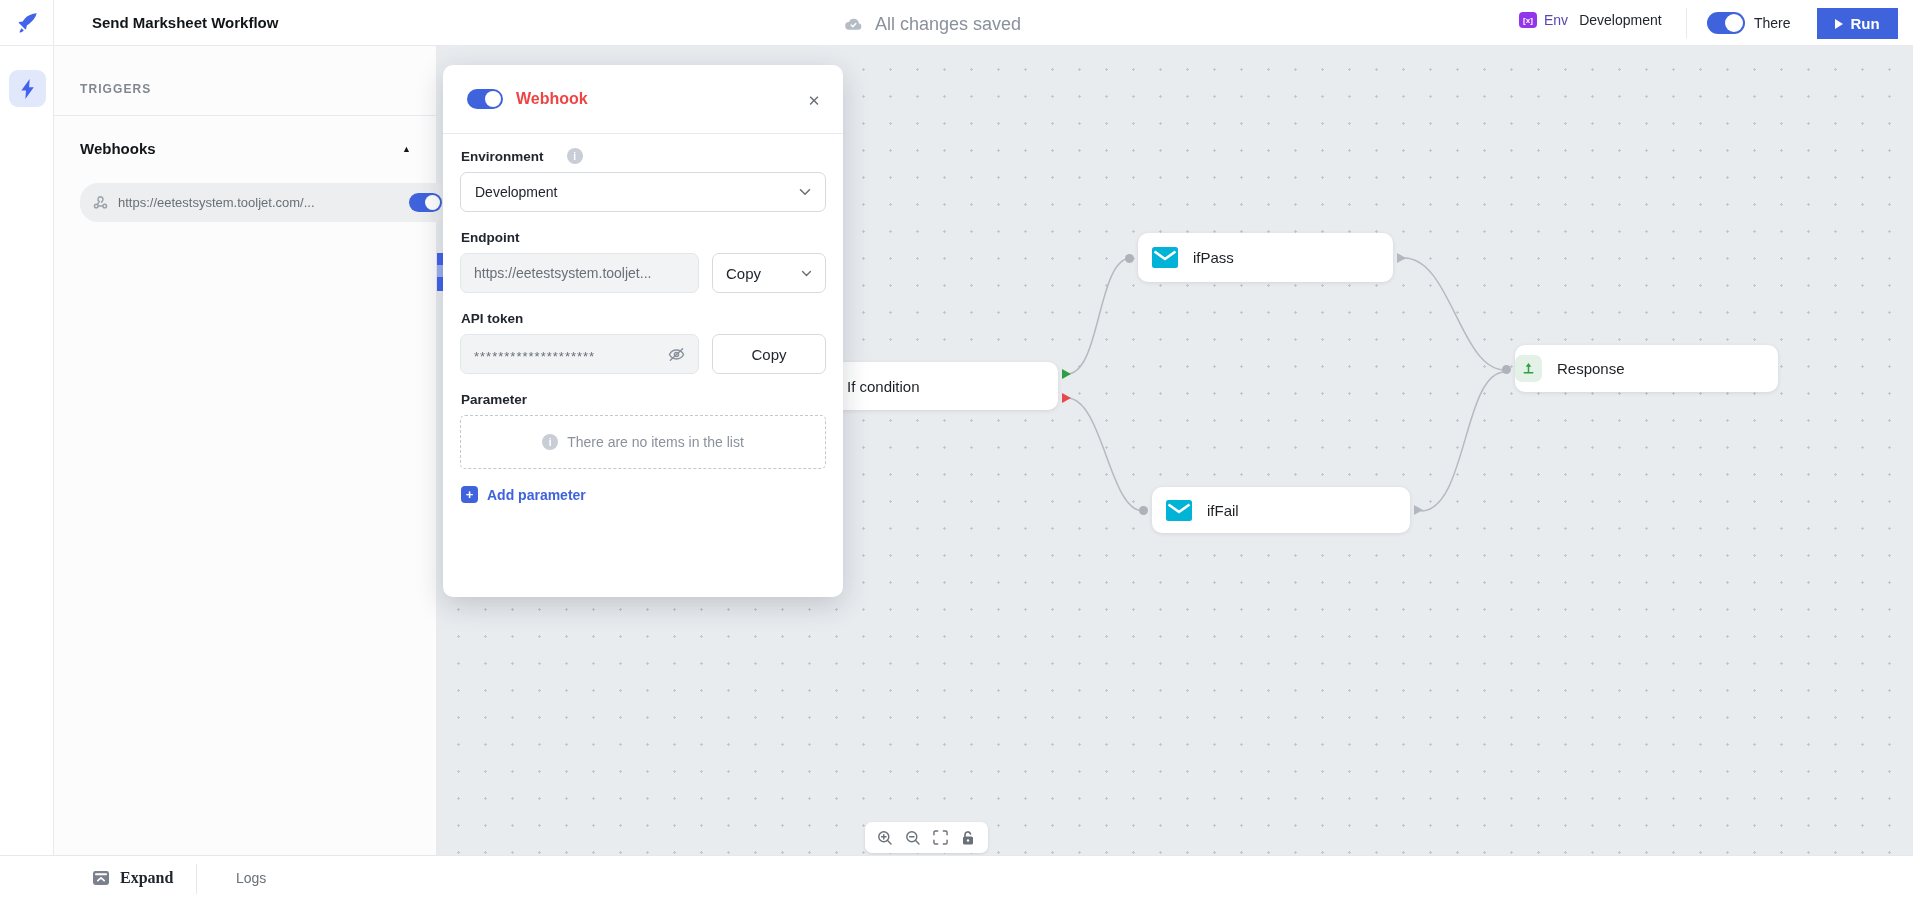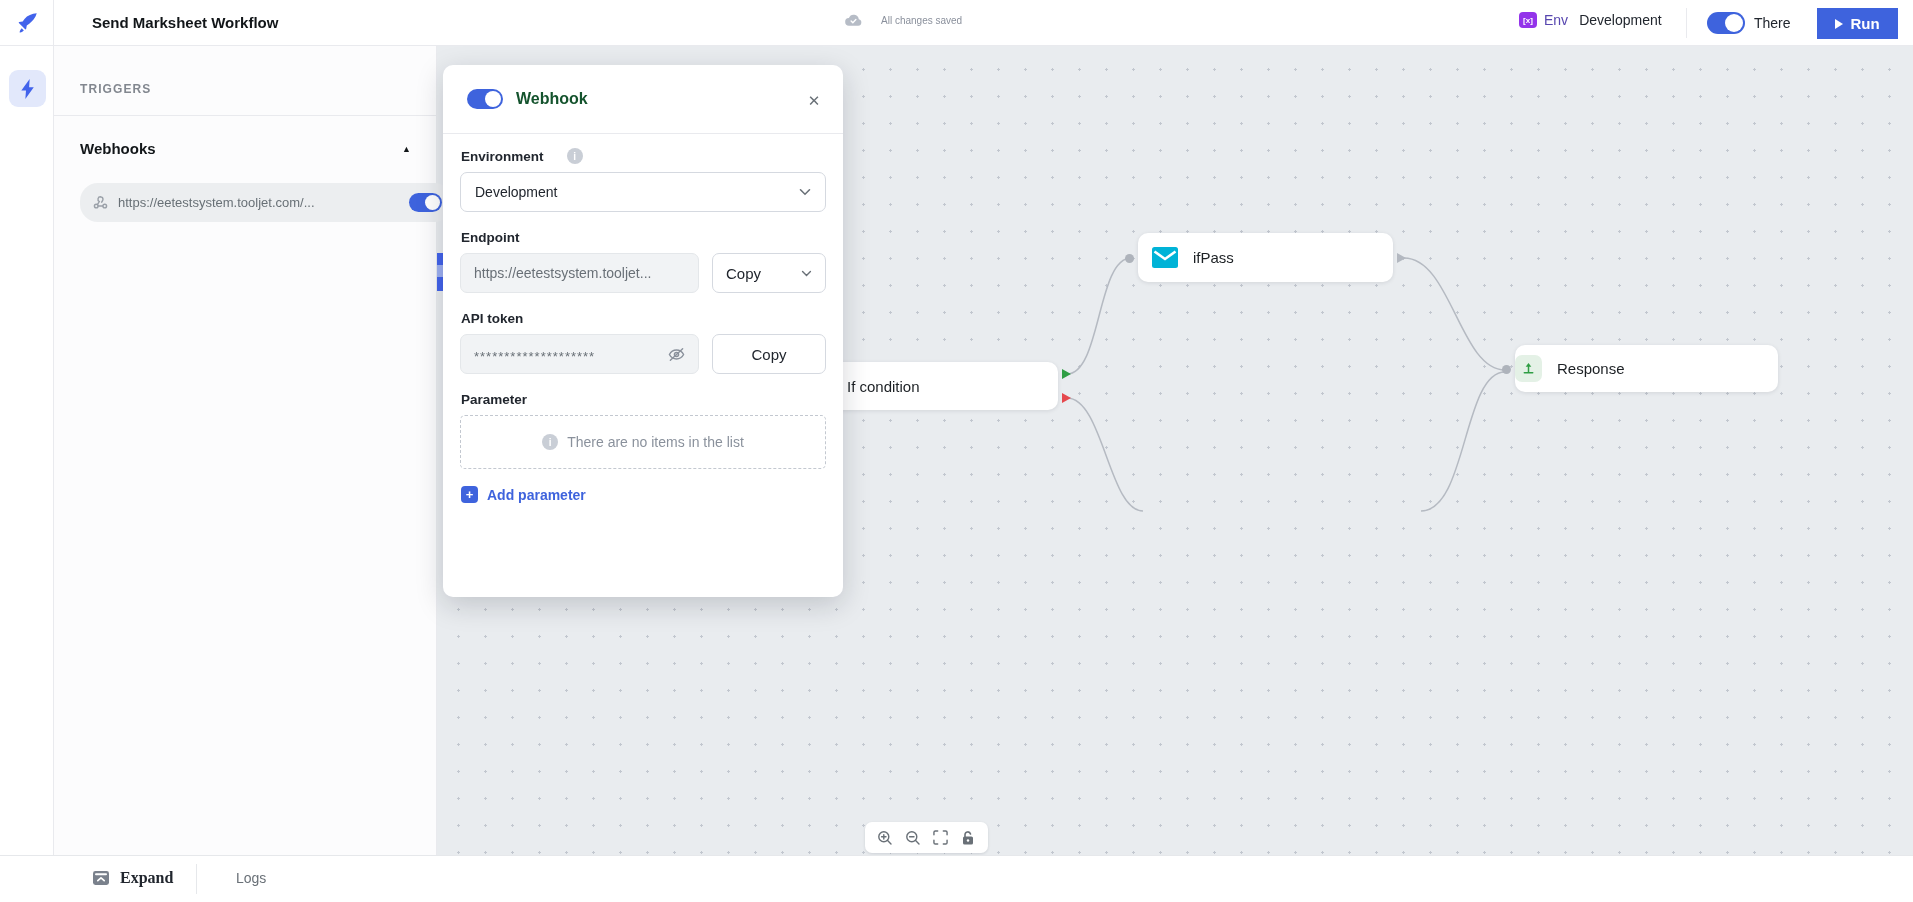--- a/index.html
+++ b/index.html
@@ -6,22 +6,22 @@
   html,body { width:1913px; height:902px; overflow:hidden; }
   body { font-family:"Liberation Sans", sans-serif; background:#fff; color:#1c2024; }
   .app { position:relative; width:1913px; height:902px; }
 
   
   .topbar { position:absolute; left:0; top:0; width:1913px; height:46px; background:#fff;
             border-bottom:1px solid #e9eaee; z-index:40; }
   .logo-box { position:absolute; left:0; top:0; width:54px; height:46px; border-right:1px solid #e9eaee;
               display:flex; align-items:center; justify-content:center; }
   .app-title { position:absolute; left:92px; top:14px; font-size:15px; font-weight:700; color:#121619; }
-  .save-status { position:absolute; left:845px; top:14px; display:flex; align-items:center; gap:19px;
-                 color:#8a909c; font-size:10px; }
+  .save-status { position:absolute; left:845px; top:14px; display:flex; align-items:center; gap:13px;
+                 color:#8a909c; font-size:18px; }
   .env-group { position:absolute; left:1519px; top:12px; display:flex; align-items:center; gap:7px; }
   .env-icon { width:18px; height:16px; background:#9333ea; border-radius:4px; color:#fff; font-size:8px;
               font-weight:700; display:flex; align-items:center; justify-content:center; letter-spacing:0; }
   .env-label { color:#5746af; font-size:14px; font-weight:500; }
   .env-value { color:#21262e; font-size:14px; font-weight:500; margin-left:4px; }
   .tb-divider { position:absolute; left:1686px; top:8px; width:1px; height:30px; background:#e9eaee; }
   .enable-group { position:absolute; left:1707px; top:12px; display:flex; align-items:center; gap:9px; }
   .enable-label { font-size:14px; font-weight:500; color:#21262e; }
   .run-btn { position:absolute; left:1817px; top:8px; width:81px; height:31px; background:#3e63dd;
              border:none; border-radius:0; color:#fff; font-size:15px; font-weight:600;
@@ -88,21 +88,21 @@
                    border-radius:7px; box-shadow:0 1px 3px rgba(16,24,40,0.12); display:flex;
                    align-items:center; justify-content:space-around; padding:0 6px; }
   .zc-btn { display:flex; align-items:center; justify-content:center; width:24px; height:24px;
             cursor:pointer; border:none; background:transparent; }
 
   
   .modal { position:absolute; left:443px; top:65px; width:400px; height:532px; background:#fff;
            border-radius:10px; box-shadow:0 8px 28px rgba(16,24,40,0.18); z-index:50; }
   .modal-header { position:relative; height:69px; border-bottom:1px solid #e9eaee; display:flex;
                   align-items:center; gap:13px; padding:0 24px; }
-  .modal-title { font-size:16px; font-weight:600; color:#14532d; }
+  .modal-title { font-size:16px; font-weight:600; color:#ef4444; }
   .modal-close { position:absolute; right:18px; top:24px; width:22px; height:22px; border:none;
                  background:transparent; color:#697077; font-size:15px; cursor:pointer; line-height:1; }
   .modal-body { padding:14px 17px 0 17px; }
   .field-label-row { display:flex; align-items:center; gap:23px; margin:0 0 8px 1px; }
   .field-label { font-size:13.5px; font-weight:700; color:#21262e; }
   .info-dot { width:16px; height:16px; border-radius:50%; background:#c9ced6; color:#fff; font-size:10px;
               font-weight:700; display:inline-flex; align-items:center; justify-content:center; font-style:normal; }
   .select { height:40px; border:1px solid #d5d9e0; border-radius:7px; background:#fff; display:flex;
             align-items:center; justify-content:space-between; padding:0 14px; font-size:14px;
             color:#21262e; cursor:pointer; margin-bottom:18px; }
@@ -227,20 +227,29 @@
     <div class="node node-ifpass">
       <span class="handle-in"></span>
       <svg class="mail-icon" viewBox="0 0 26 21">
         <rect width="26" height="21" rx="2.5" fill="#00b3d7"></rect>
         <path d="M2.5 4.5 13 12 23.5 4.5" fill="none" stroke="#fff" stroke-width="2.6"></path>
       </svg>
       <span class="node-label node-label-md">ifPass</span>
       <span class="handle-out"></span>
     </div>
 
+    <div class="node node-iffail">
+      <span class="handle-in"></span>
+      <svg class="mail-icon" viewBox="0 0 26 21">
+        <rect width="26" height="21" rx="2.5" fill="#00b3d7"></rect>
+        <path d="M2.5 4.5 13 12 23.5 4.5" fill="none" stroke="#fff" stroke-width="2.6"></path>
+      </svg>
+      <span class="node-label node-label-md">ifFail</span>
+      <span class="handle-out"></span>
+    </div>
 
     <div class="node node-response">
       <span class="handle-in"></span>
       <span class="resp-icon">
         <svg width="15" height="15" viewBox="0 0 16 16">
           <path d="M8 2 11 6 H5z" fill="#2f9e44"></path>
           <path d="M8 5v7M3.5 12.5h9" stroke="#2f9e44" stroke-width="1.6" stroke-linecap="round" fill="none"></path>
         </svg>
       </span>
       <span class="node-label node-label-md">Response</span>

